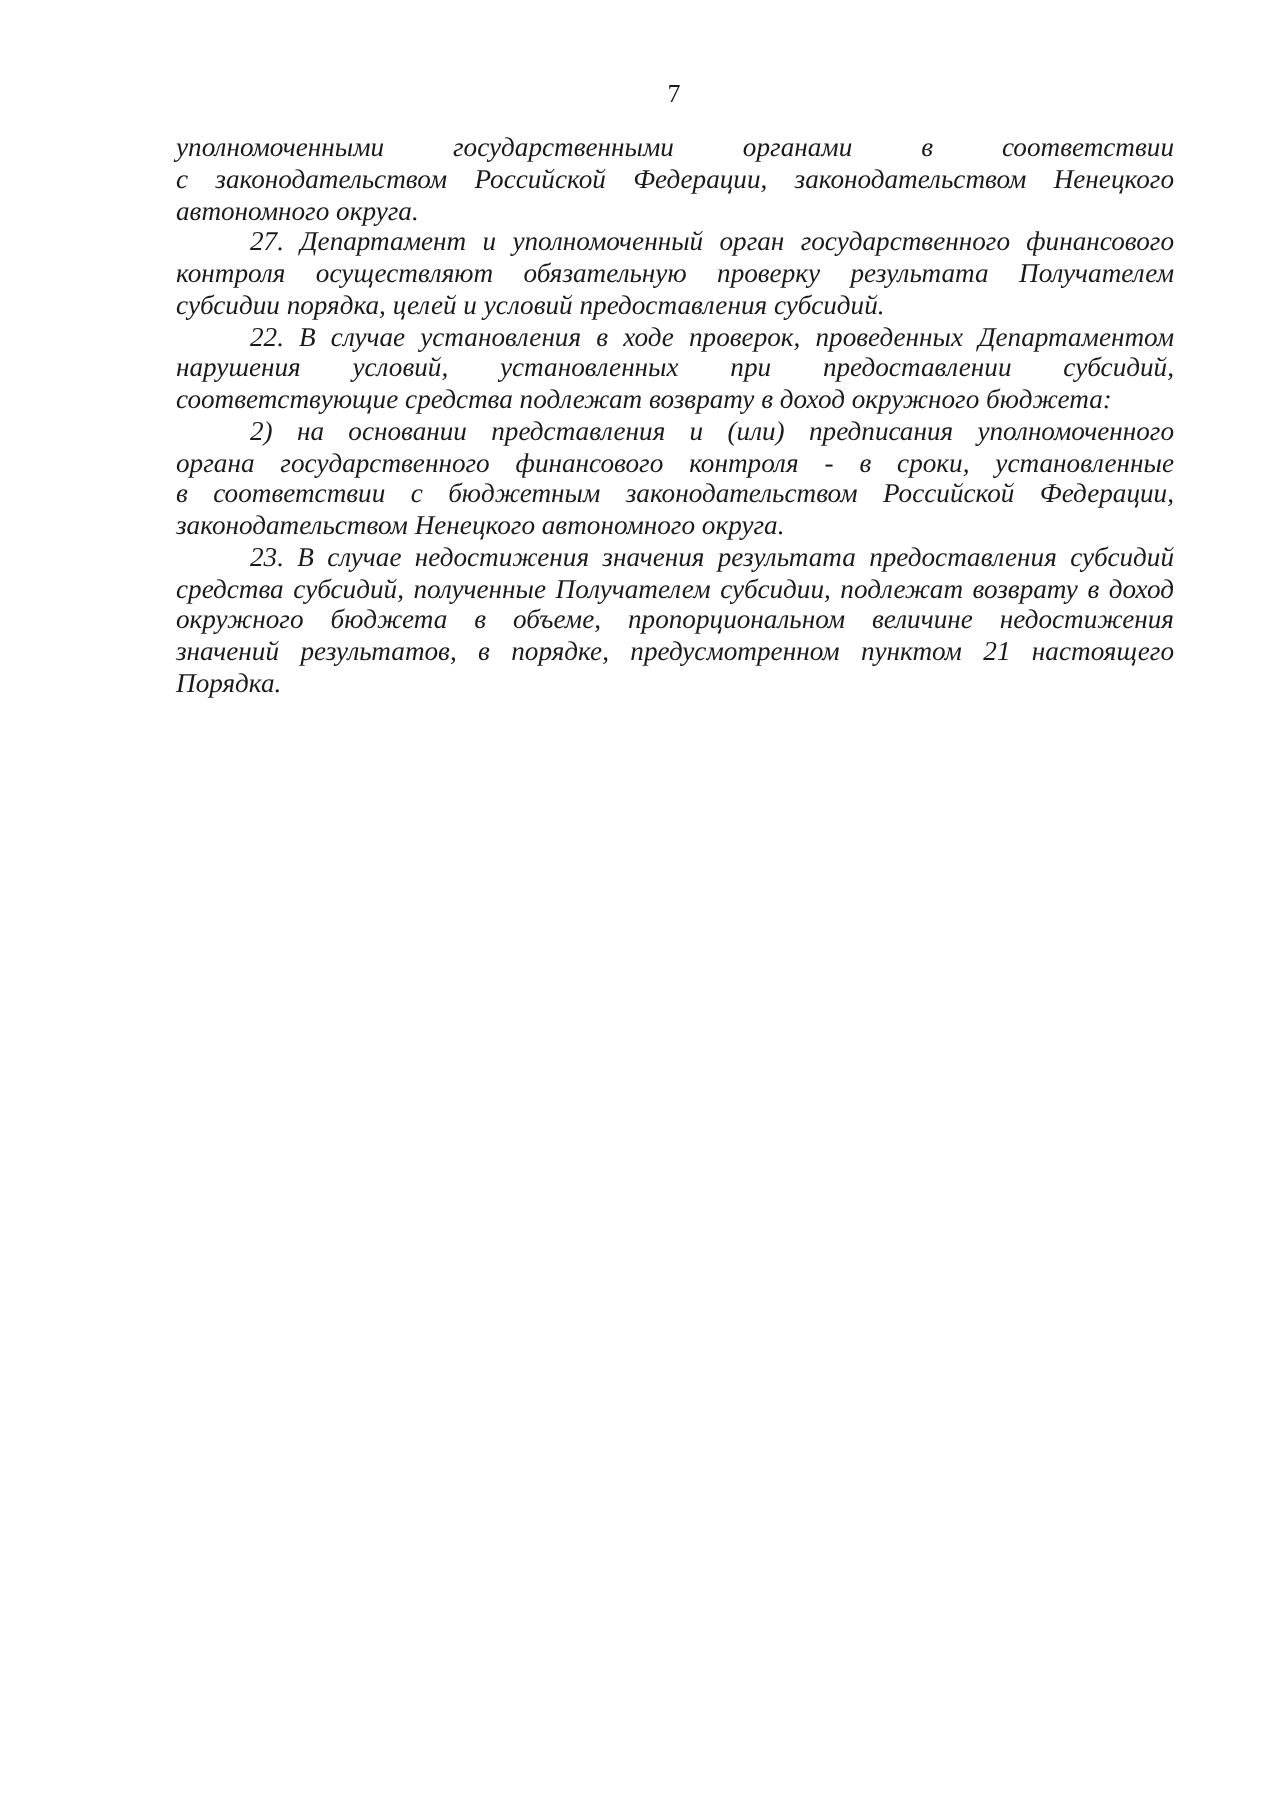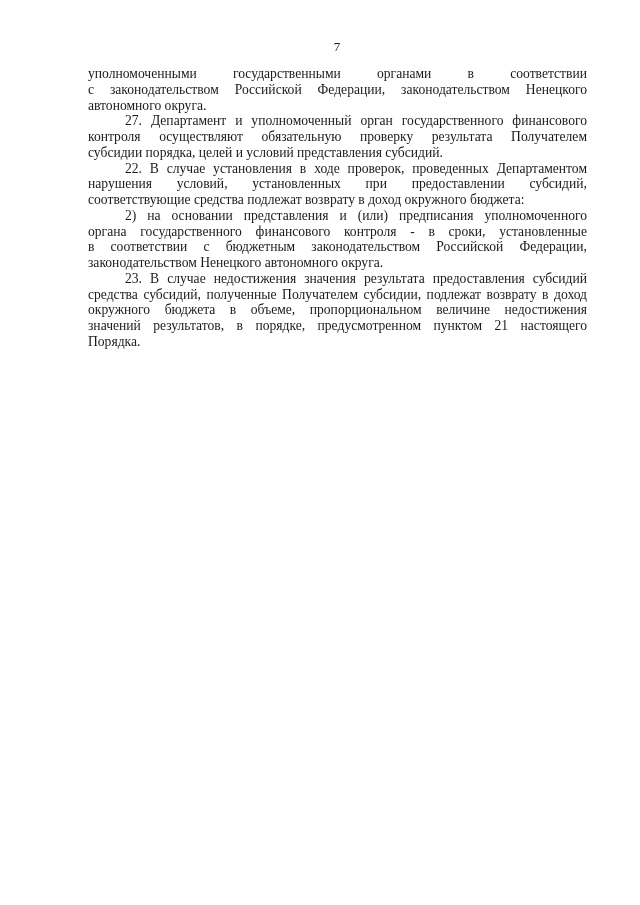--- a/index.html
+++ b/index.html
@@ -25,20 +25,21 @@
     padding-left: 34px;
     box-sizing: border-box;
   }
   .text-block {
     position: absolute;
     top: 66px;
     left: 88px;
     width: 499px;
     font-size: 13.6px;
     line-height: 15.75px;
+    font-style: italic;
   }
   .line {
     display: block;
     white-space: nowrap;
     height: 15.75px;
     text-align: justify;
     text-align-last: justify;
   }
   .line.last {
     text-align: center;
@@ -52,21 +53,21 @@
 <body>
 
 <div class="page-number">7</div>
 
 <div class="text-block">
   <span class="line">уполномоченными государственными органами в соответствии</span>
   <span class="line">с законодательством Российской Федерации, законодательством Ненецкого</span>
   <span class="line last">автономного округа.</span>
   <span class="line indent">27. Департамент и уполномоченный орган государственного финансового</span>
   <span class="line">контроля осуществляют обязательную проверку результата Получателем</span>
-  <span class="line last">субсидии порядка, целей и условий представления субсидий.</span>
+  <span class="line last">субсидии порядка, целей и условий предоставления субсидий.</span>
   <span class="line indent">22. В случае установления в ходе проверок, проведенных Департаментом</span>
   <span class="line">нарушения условий, установленных при предоставлении субсидий,</span>
   <span class="line last">соответствующие средства подлежат возврату в доход окружного бюджета:</span>
   <span class="line indent">2) на основании представления и (или) предписания уполномоченного</span>
   <span class="line">органа государственного финансового контроля - в сроки, установленные</span>
   <span class="line">в соответствии с бюджетным законодательством Российской Федерации,</span>
   <span class="line last">законодательством Ненецкого автономного округа.</span>
   <span class="line indent">23. В случае недостижения значения результата предоставления субсидий</span>
   <span class="line">средства субсидий, полученные Получателем субсидии, подлежат возврату в доход</span>
   <span class="line">окружного бюджета в объеме, пропорциональном величине недостижения</span>

